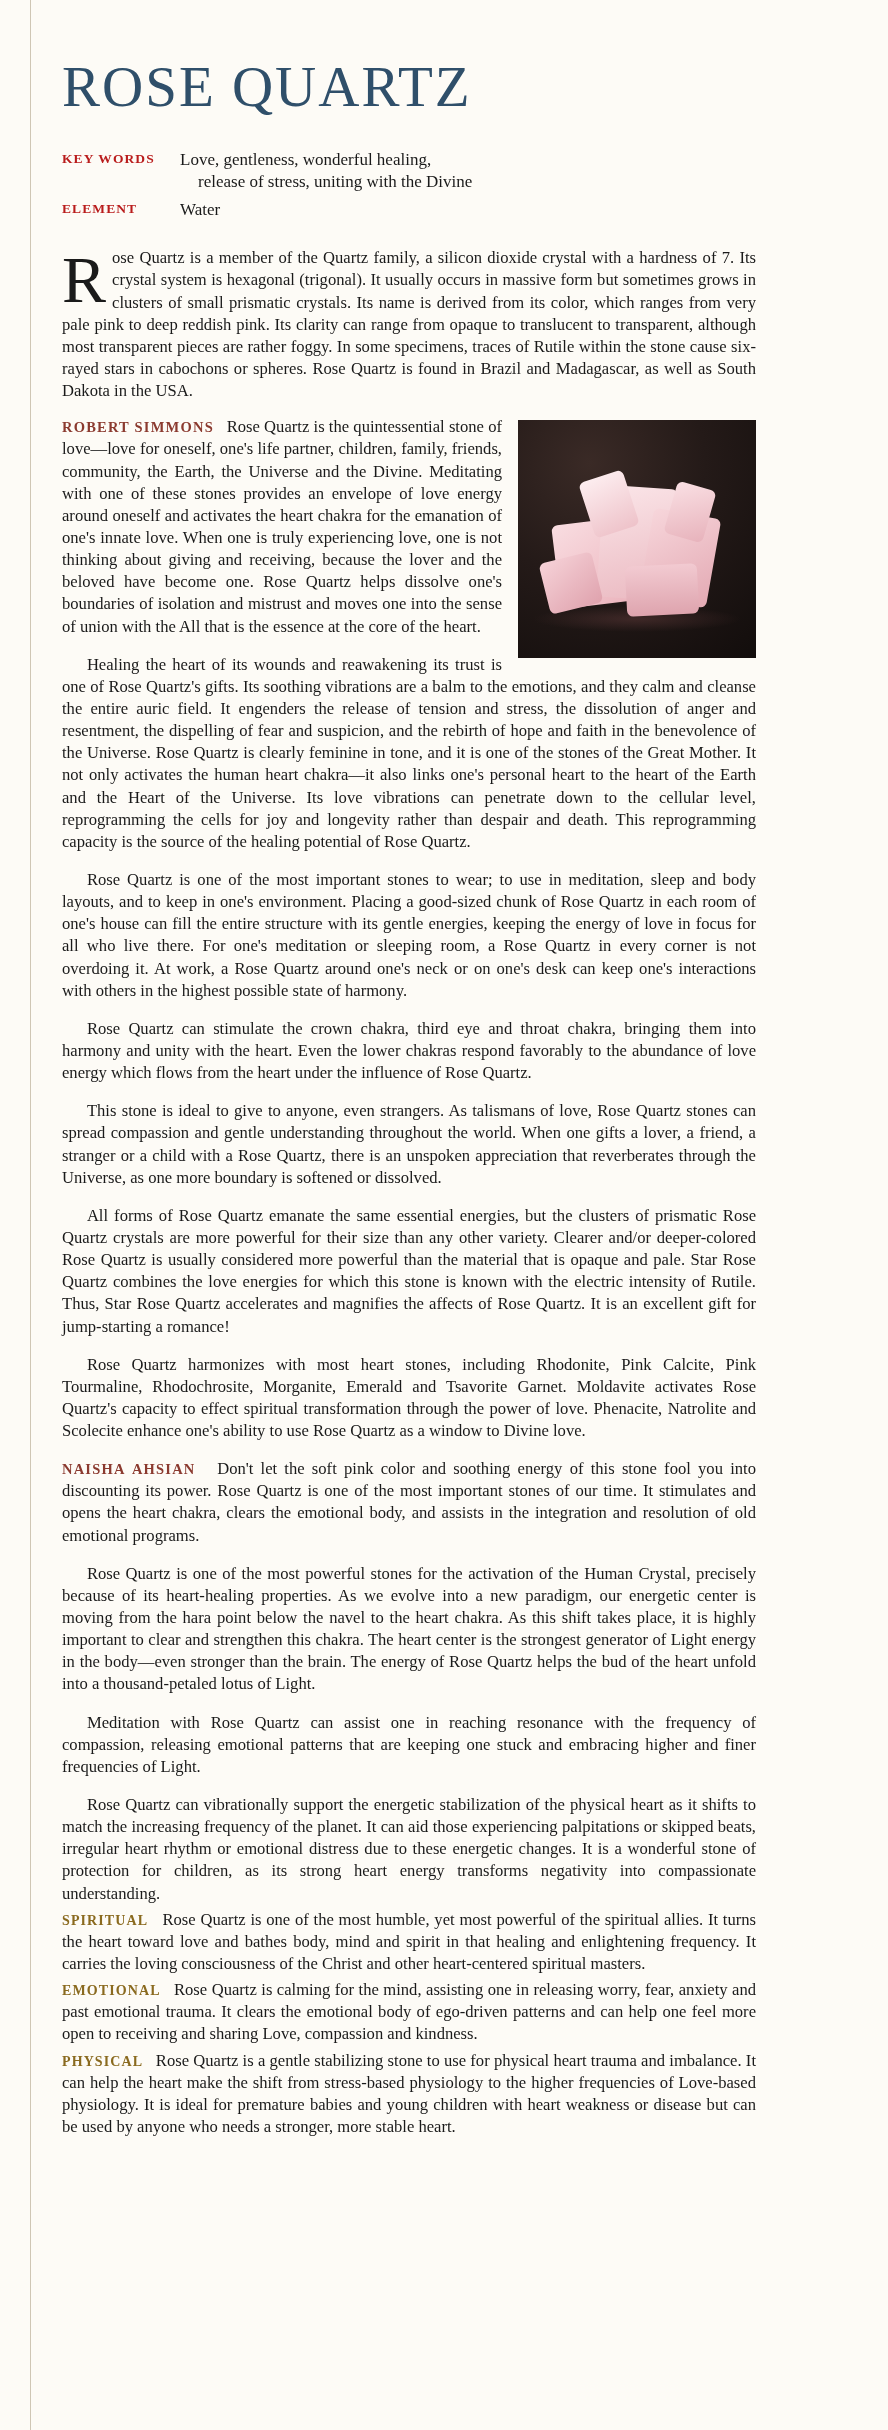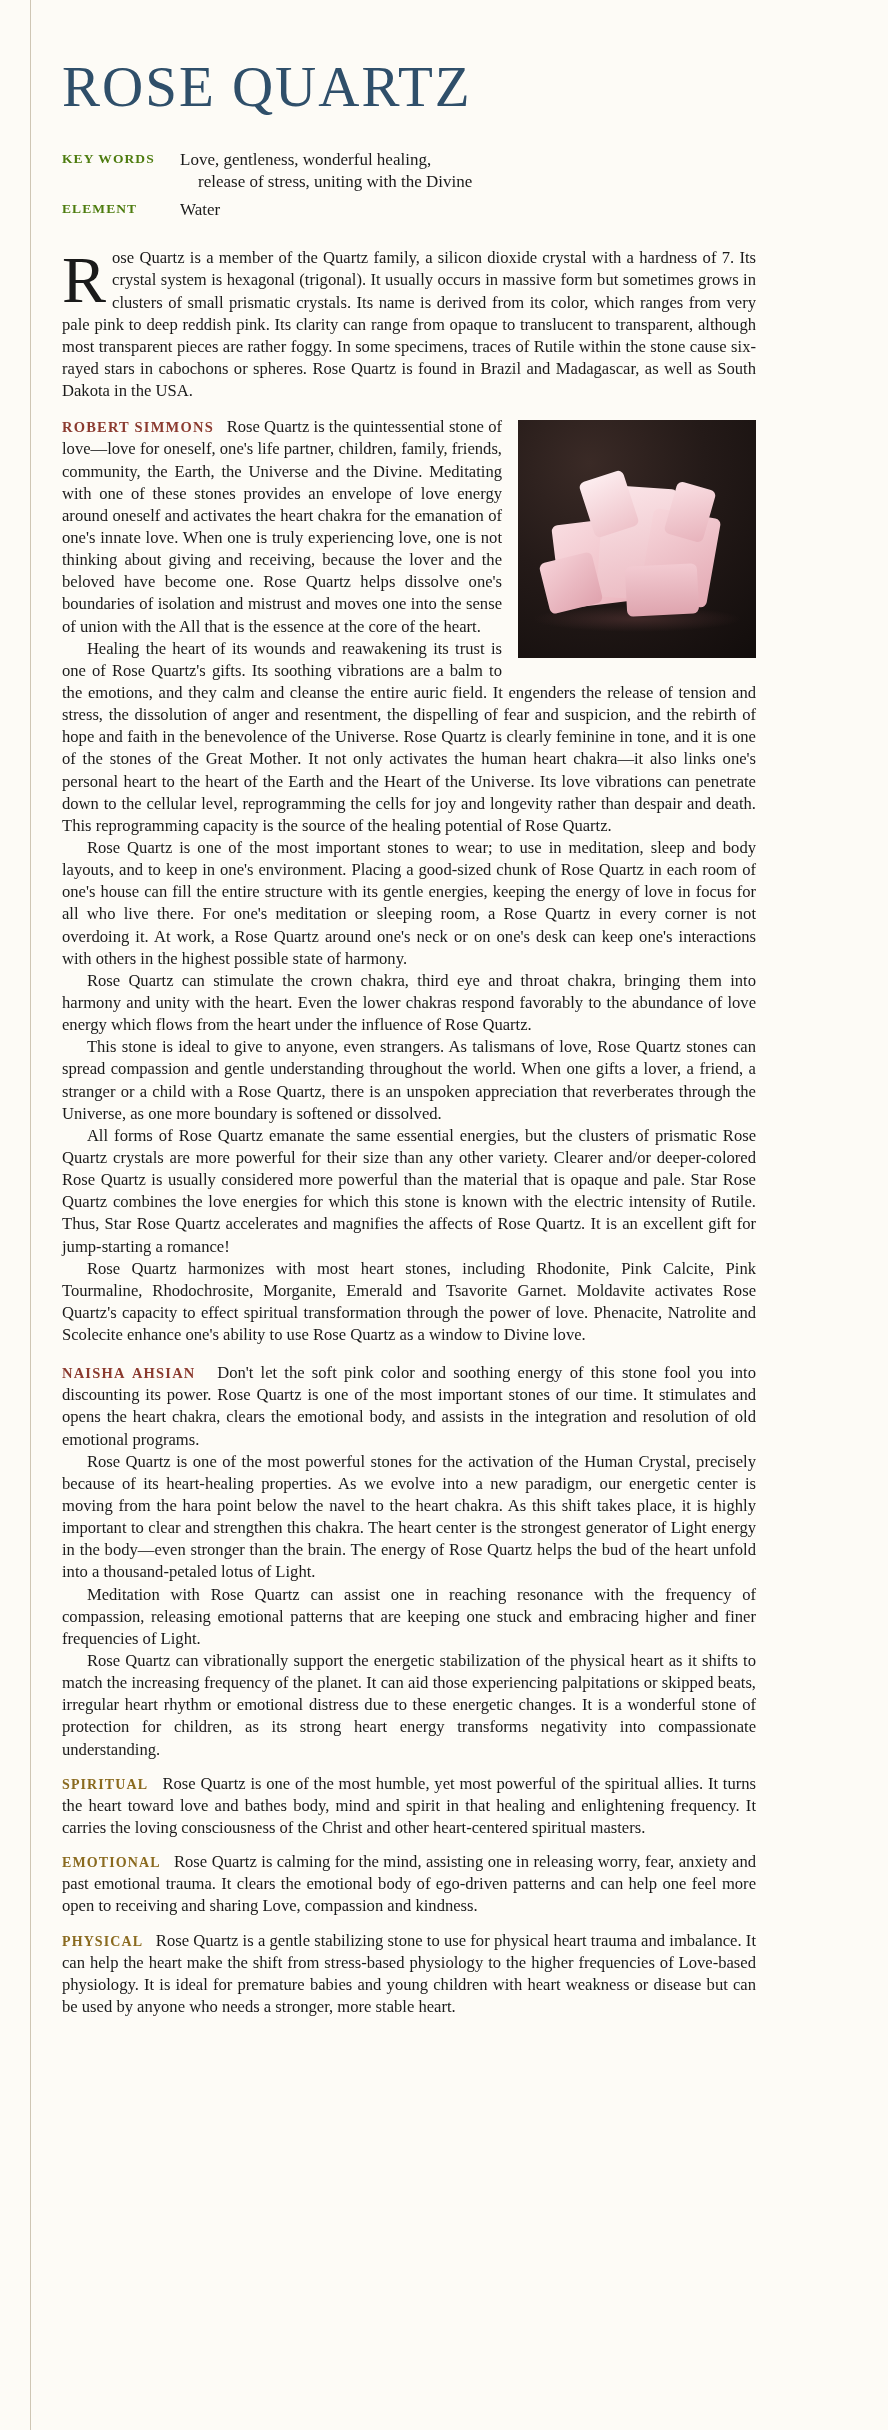--- a/index.html
+++ b/index.html
@@ -47,21 +47,21 @@
   .meta-row {
     display: flex;
     align-items: flex-start;
     margin-bottom: 5px;
   }
   .meta-label {
     width: 118px;
     flex: 0 0 118px;
     font-size: 13.5px;
     letter-spacing: 1.1px;
-    color: #4d7c0f;
+    color: #b91c1c;
     font-weight: 700;
     padding-top: 2px;
     text-transform: uppercase;
   }
   .meta-value {
     font-size: 17px;
     line-height: 1.32;
     color: #1a1a1a;
     max-width: 420px;
   }
@@ -152,23 +152,23 @@
   .shadow {
     position: absolute;
     left: 50%;
     bottom: 26px;
     transform: translateX(-50%);
     width: 210px;
     height: 26px;
     background: radial-gradient(ellipse at center, rgba(90,55,55,0.55), rgba(0,0,0,0) 70%);
   }
   .section-gap { height: 16px; }
-  .para-block p + p { margin-top: 0; }
+  .para-block p + p { margin-top: 16px; }
   .clearfix::after { content: ""; display: block; clear: both; }
-  .final-block p { margin-top: 12px; }
+  .final-block p { margin-top: 4px; }
 </style>
 </head>
 <body>
 
 <div class="page">
   <div class="edge-rule"></div>
 
   <h1 class="title">ROSE QUARTZ</h1>
 
   <div class="meta">

